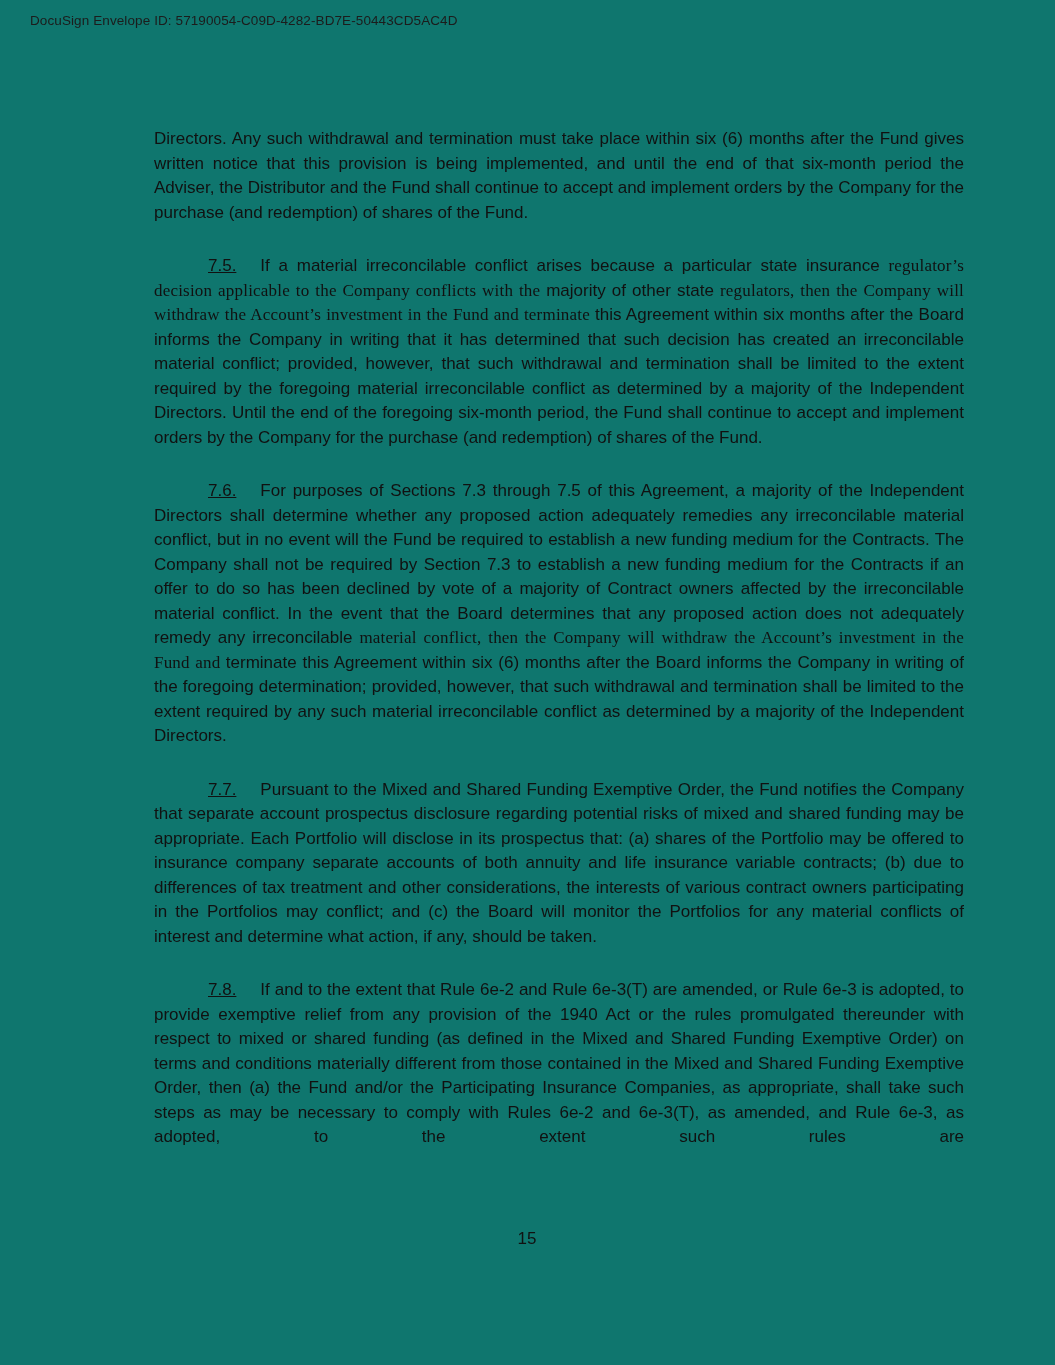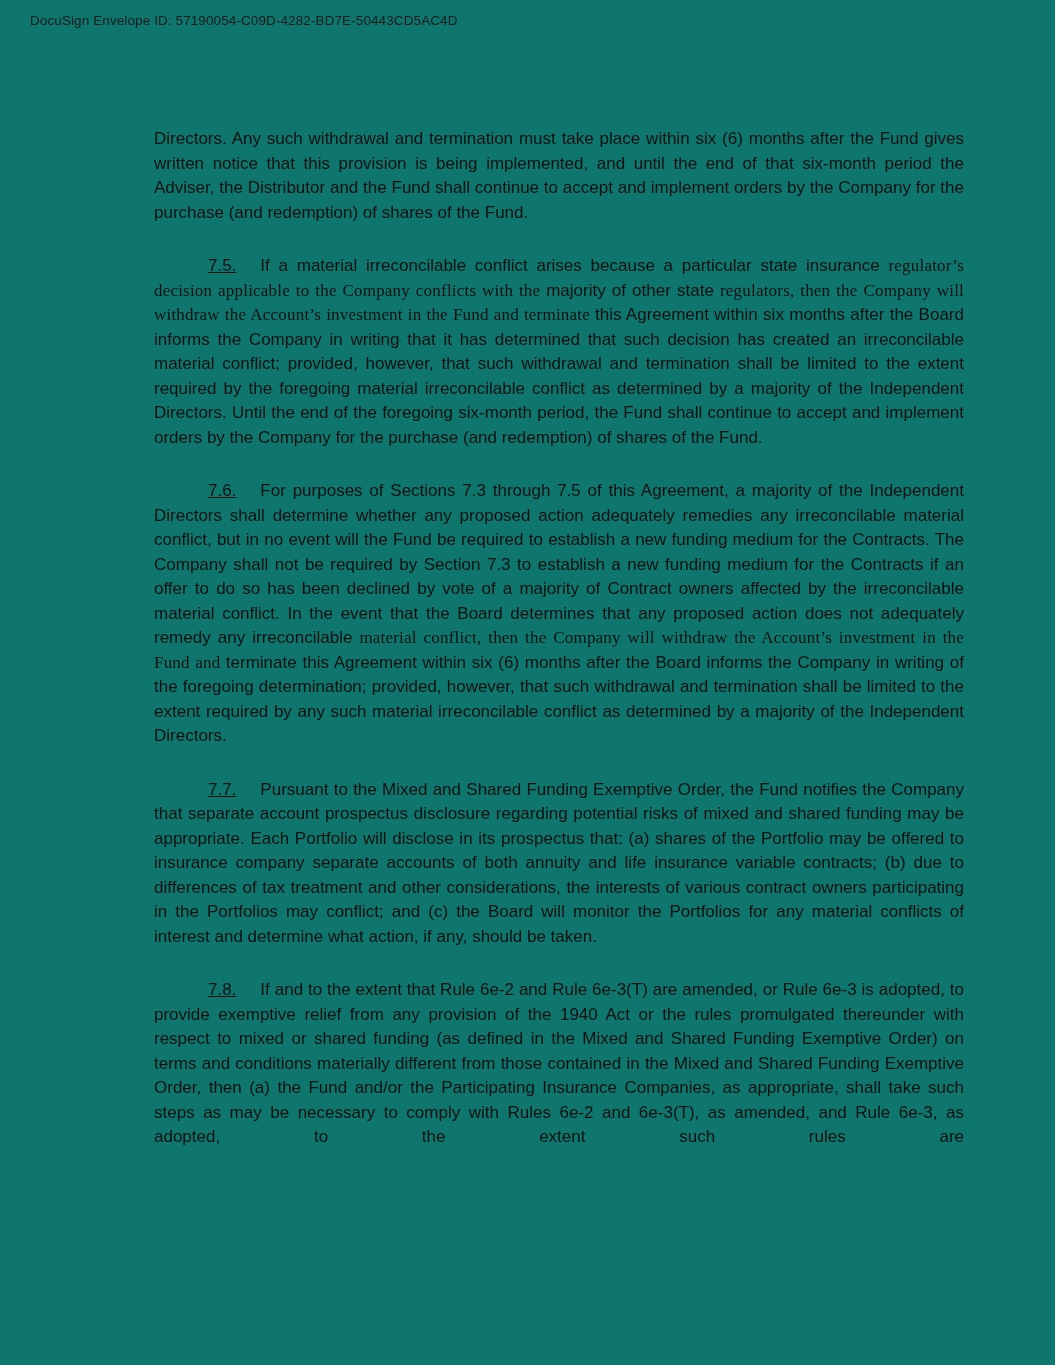--- a/index.html
+++ b/index.html
@@ -80,13 +80,14 @@
   <div class="docusign-header">DocuSign Envelope ID: 57190054-C09D-4282-BD7E-50443CD5AC4D</div>
 
   <div class="doc-body">
       <p class="para"><span class="sans">Directors.  Any such withdrawal and termination must take place within six (6) months after the Fund gives written notice that this provision is being implemented, and until the end of that six-month period the Adviser, the Distributor and the Fund shall continue to accept and implement orders by the Company for the purchase (and redemption) of shares of the Fund.</span></p>
       <p class="para indented"><span class="pnum sans">7.5.</span><span class="numgap"></span><span class="sans">If a material irreconcilable conflict arises because a particular state insurance </span><span class="serif">regulator’s decision applicable to the Company conflicts with the </span><span class="sans">majority of other state </span><span class="serif">regulators, then the Company will withdraw the Account’s investment in the Fund and terminate </span><span class="sans">this Agreement within six months after the Board informs the Company in writing that it has determined that such decision has created an irreconcilable material conflict; provided, however, that such withdrawal and termination shall be limited to the extent required by the foregoing material irreconcilable conflict as determined by a majority of the Independent Directors.  Until the end of the foregoing six-month period, the Fund shall continue to accept and implement orders by the Company for the purchase (and redemption) of shares of the Fund.</span></p>
       <p class="para indented"><span class="pnum sans">7.6.</span><span class="numgap"></span><span class="sans">For purposes of Sections 7.3 through 7.5 of this Agreement, a majority of the Independent Directors shall determine whether any proposed action adequately remedies any irreconcilable material conflict, but in no event will the Fund be required to establish a new funding medium for the Contracts.  The Company shall not be required by Section 7.3 to establish a new funding medium for the Contracts if an offer to do so has been declined by vote of a majority of Contract owners affected by the irreconcilable material conflict.  In the event that the Board determines that any proposed action does not adequately remedy any irreconcilable </span><span class="serif">material conflict, then the Company will withdraw the Account’s investment in the Fund and </span><span class="sans">terminate this Agreement within six (6) months after the Board informs the Company in writing of the foregoing determination; provided, however, that such withdrawal and termination shall be limited to the extent required by any such material irreconcilable conflict as determined by a majority of the Independent Directors.</span></p>
       <p class="para indented"><span class="pnum sans">7.7.</span><span class="numgap"></span><span class="sans">Pursuant to the Mixed and Shared Funding Exemptive Order, the Fund notifies the Company that separate account  prospectus disclosure regarding potential risks of mixed and shared funding may be appropriate.  Each Portfolio will disclose in its prospectus that: (a) shares of the Portfolio may be offered to insurance company separate accounts of both annuity and life insurance variable contracts; (b) due to differences of tax treatment and other considerations, the interests of various contract owners participating in the Portfolios may conflict; and (c) the Board will monitor the Portfolios for any material conflicts of interest and determine what action, if any, should be taken.</span></p>
       <p class="para indented continues"><span class="pnum sans">7.8.</span><span class="numgap"></span><span class="sans">If and to the extent that Rule 6e-2 and Rule 6e-3(T) are amended, or Rule 6e-3 is adopted, to provide exemptive relief from any provision of the 1940 Act or the rules promulgated thereunder with respect to mixed or shared funding (as defined in the Mixed and Shared Funding Exemptive Order) on terms and conditions materially different from those contained in the Mixed and Shared Funding Exemptive Order, then (a) the Fund and/or the Participating Insurance Companies, as appropriate, shall take such steps as may be necessary to comply with Rules 6e-2 and 6e-3(T), as amended, and Rule 6e-3, as adopted, to the extent such rules are</span></p>
     </div>
 
+  <div class="page-number">15</div>
 </div>
 
 </body></html>

